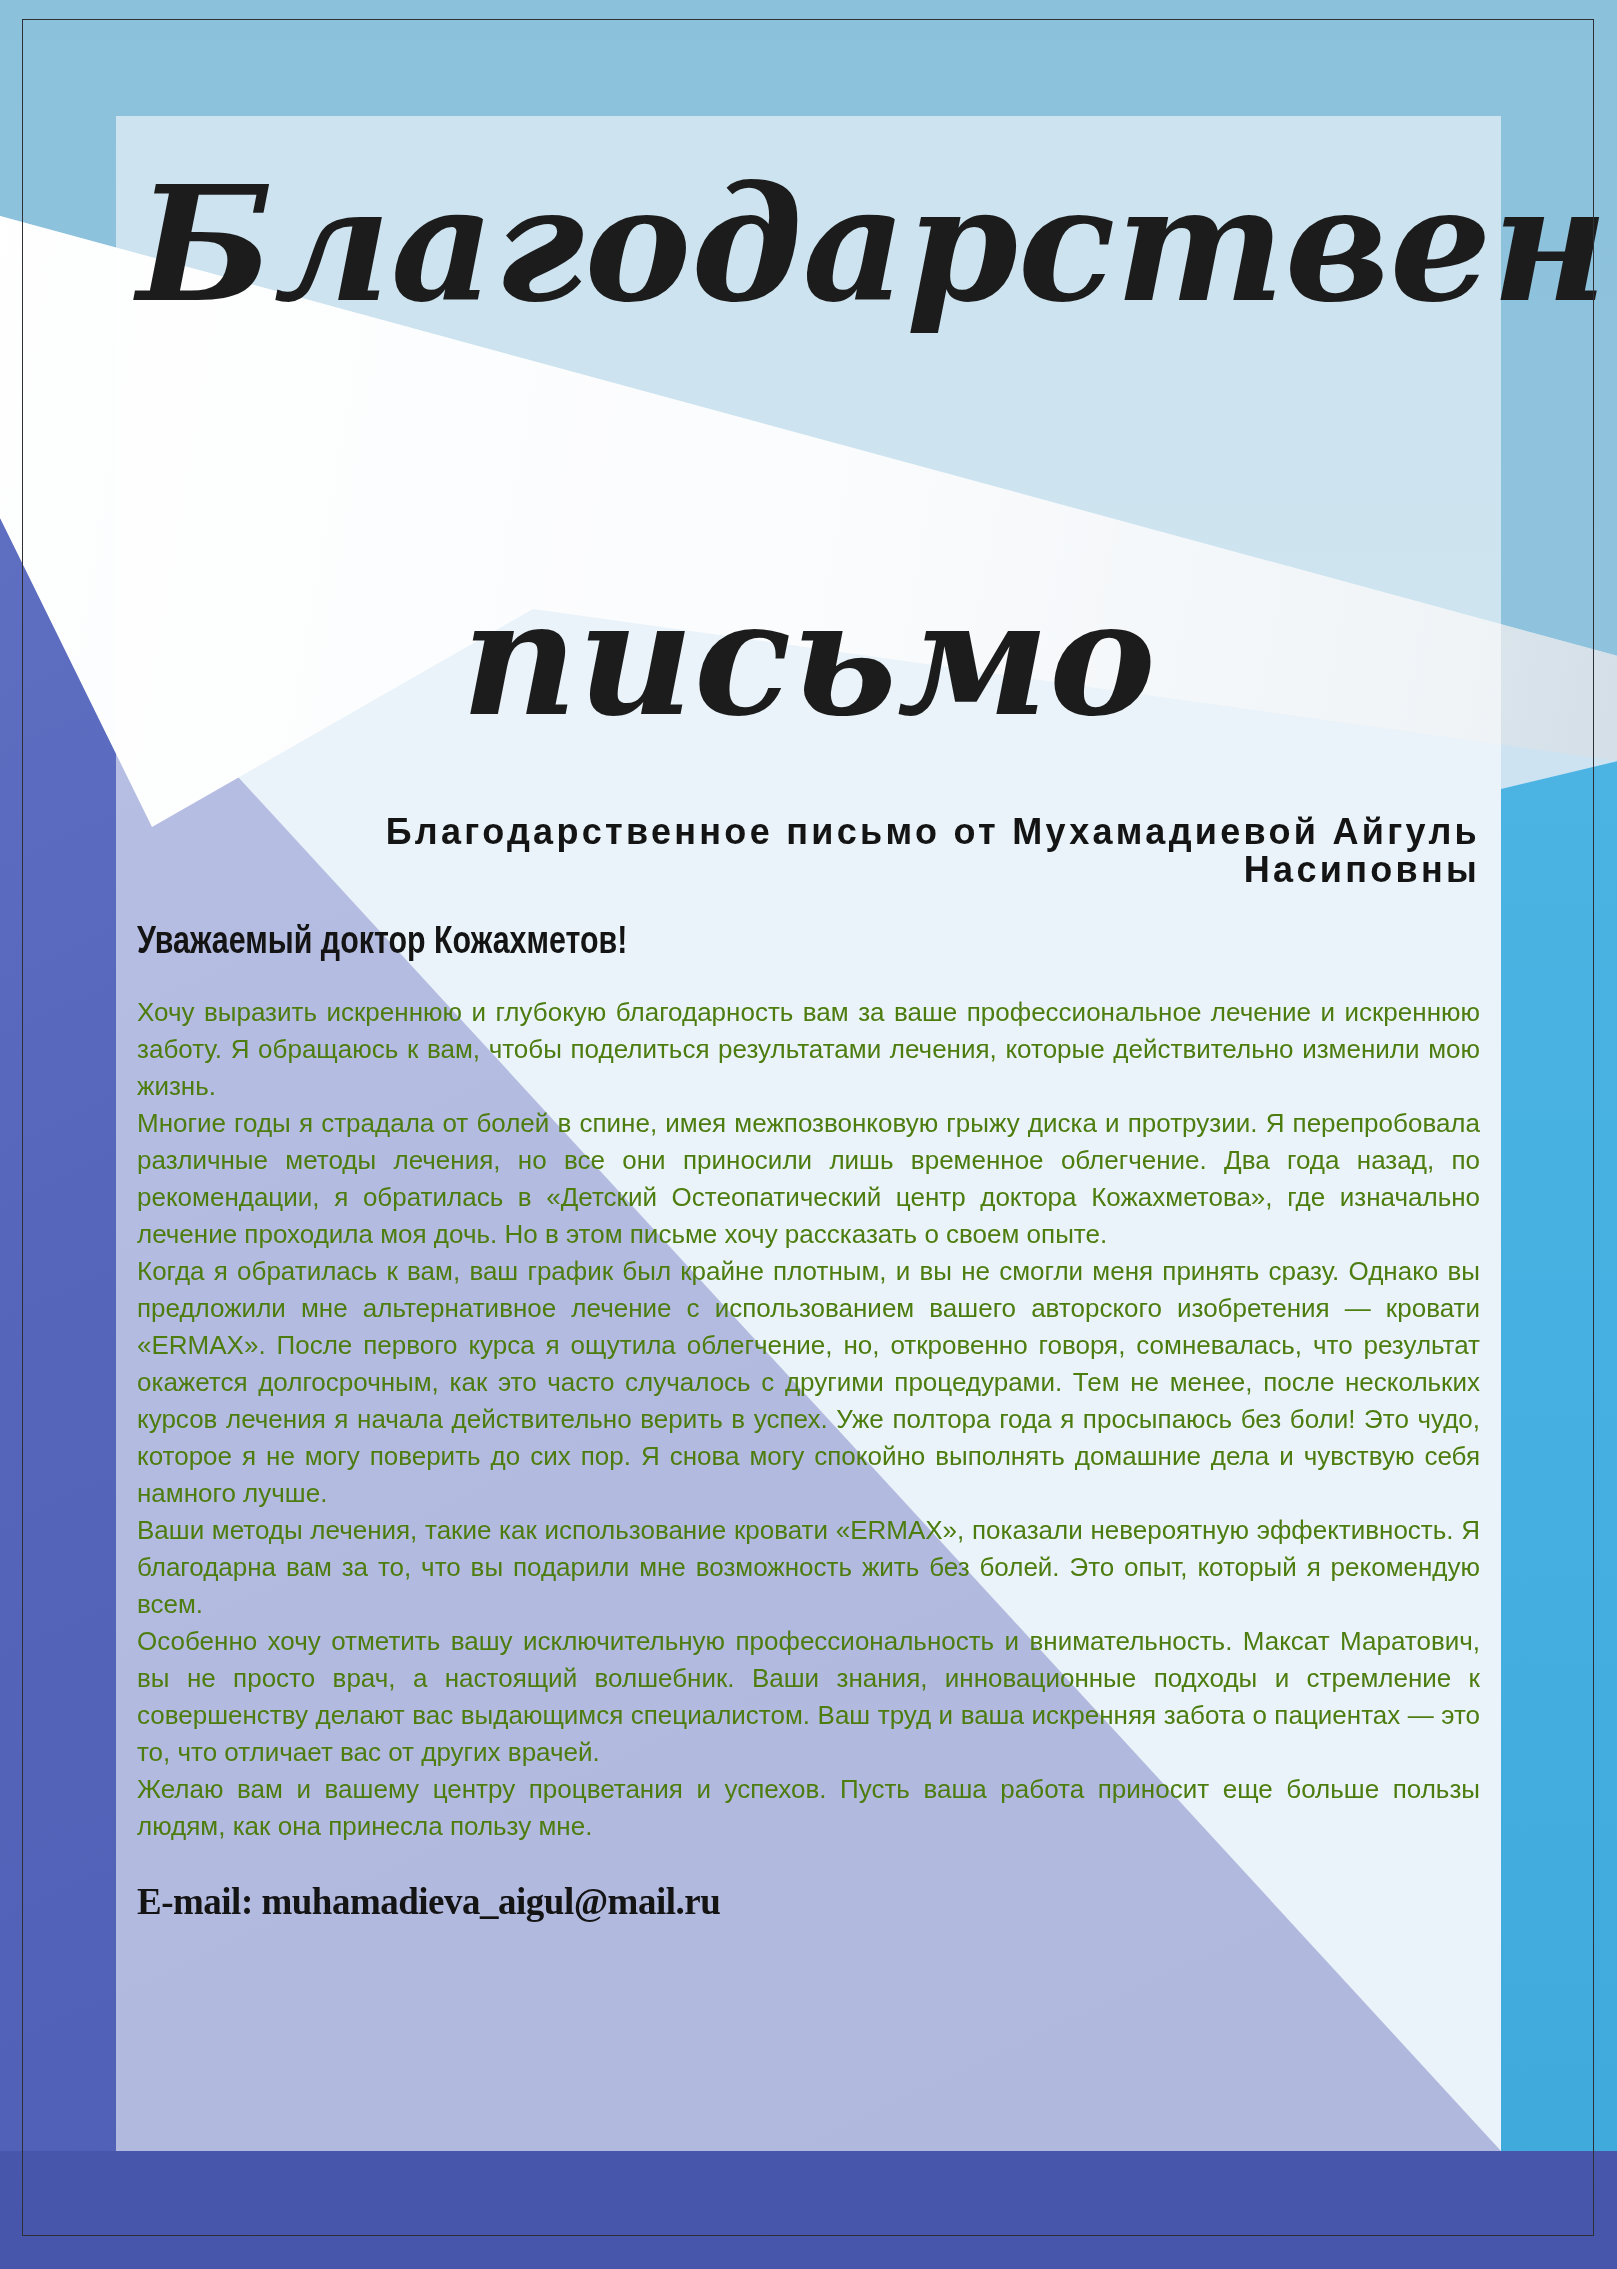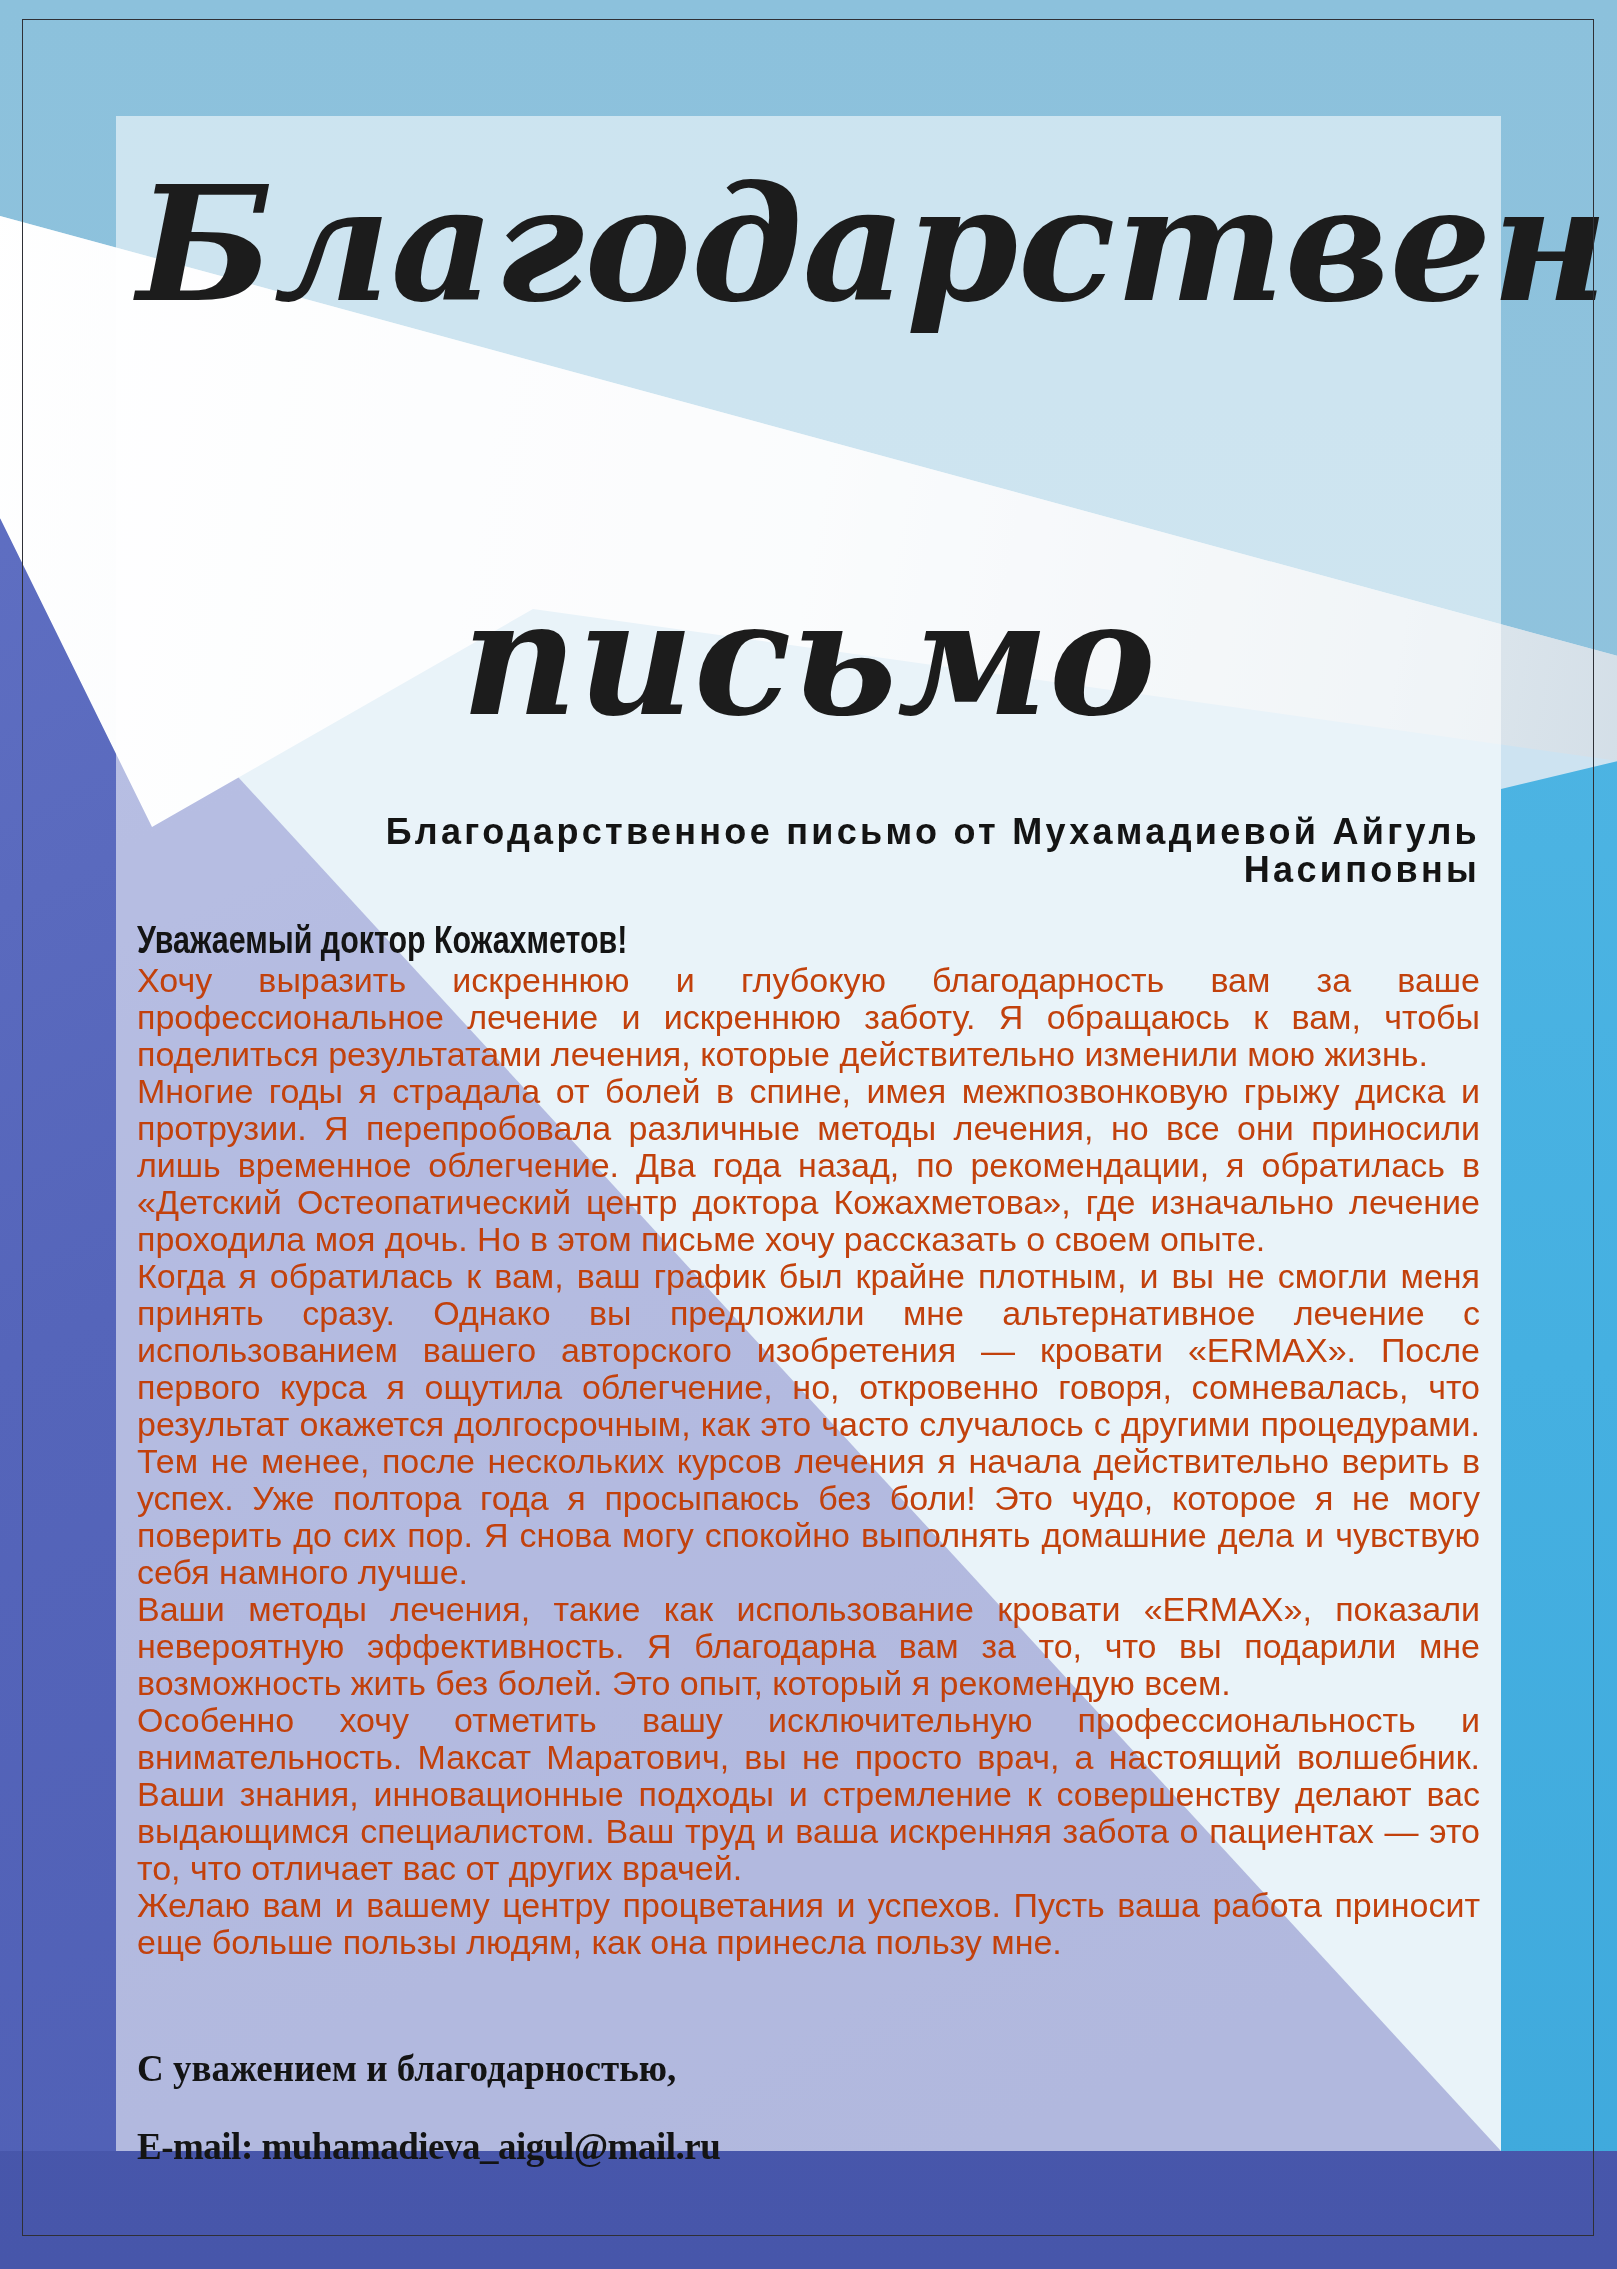--- a/index.html
+++ b/index.html
@@ -66,24 +66,25 @@
   .greeting{
     margin-top:30px;
     font-weight:700;
     font-size:38px;
     color:#141414;
     transform:scaleX(0.8);
     transform-origin:left center;
     white-space:nowrap;
   }
   .body-text{
-    font-size:34px;
+    margin-top:32px;
+    font-size:26px;
     line-height:37px;
     text-align:justify;
-    color:#c2410c;
+    color:#4d7c0f;
   }
   .body-text p{margin:0;}
   .closing{
     margin-top:86px;
     font-family:"Liberation Serif", serif;
     font-weight:700;
     font-size:37px;
     color:#141414;
   }
   .signature{
@@ -119,21 +120,20 @@
 
     <div class="body-text">
       <p>Хочу выразить искреннюю и глубокую благодарность вам за ваше профессиональное лечение и искреннюю заботу. Я обращаюсь к вам, чтобы поделиться результатами лечения, которые действительно изменили мою жизнь.</p>
       <p>Многие годы я страдала от болей в спине, имея межпозвонковую грыжу диска и протрузии. Я перепробовала различные методы лечения, но все они приносили лишь временное облегчение. Два года назад, по рекомендации, я обратилась в «Детский Остеопатический центр доктора Кожахметова», где изначально лечение проходила моя дочь. Но в этом письме хочу рассказать о своем опыте.</p>
       <p>Когда я обратилась к вам, ваш график был крайне плотным, и вы не смогли меня принять сразу. Однако вы предложили мне альтернативное лечение с использованием вашего авторского изобретения — кровати «ERMAX». После первого курса я ощутила облегчение, но, откровенно говоря, сомневалась, что результат окажется долгосрочным, как это часто случалось с другими процедурами. Тем не менее, после нескольких курсов лечения я начала действительно верить в успех. Уже полтора года я просыпаюсь без боли! Это чудо, которое я не могу поверить до сих пор. Я снова могу спокойно выполнять домашние дела и чувствую себя намного лучше.</p>
       <p>Ваши методы лечения, такие как использование кровати «ERMAX», показали невероятную эффективность. Я благодарна вам за то, что вы подарили мне возможность жить без болей. Это опыт, который я рекомендую всем.</p>
       <p>Особенно хочу отметить вашу исключительную профессиональность и внимательность. Максат Маратович, вы не просто врач, а настоящий волшебник. Ваши знания, инновационные подходы и стремление к совершенству делают вас выдающимся специалистом. Ваш труд и ваша искренняя забота о пациентах — это то, что отличает вас от других врачей.</p>
       <p>Желаю вам и вашему центру процветания и успехов. Пусть ваша работа приносит еще больше пользы людям, как она принесла пользу мне.</p>
     </div>
 
-    <div class="closing">С уважением и благодарностью,</div>
 
     <div class="signature">
       <div>E-mail: muhamadieva_aigul@mail.ru</div>
     </div>
 
   </div>
 
   <div class="frame"></div>
 
 </div>

